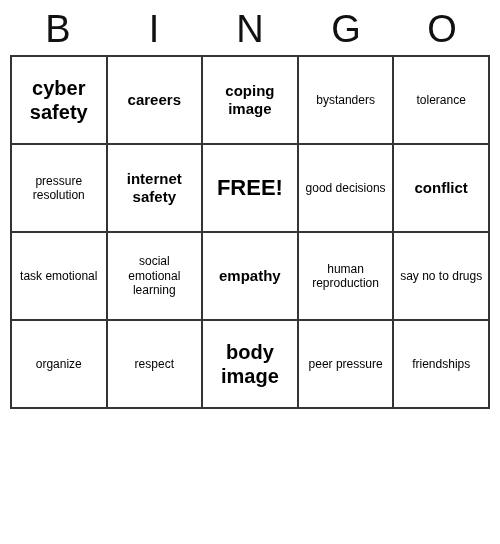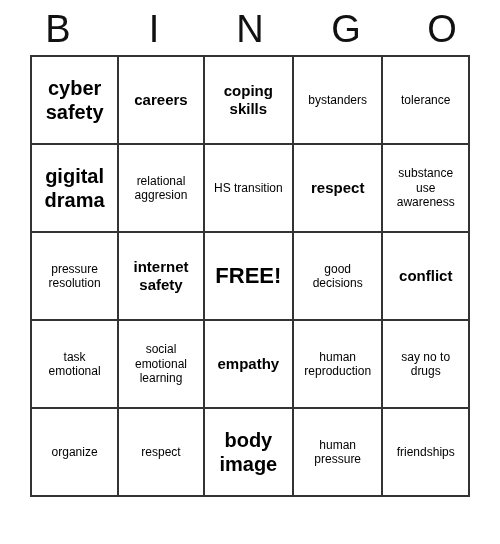--- a/index.html
+++ b/index.html
@@ -25,21 +25,21 @@
       padding: 8px 0 4px 0;
     }
     .bingo-letter {
       font-size: 38px;
       font-weight: normal;
       width: 80px;
       text-align: center;
       color: #111;
     }
     #bingo-grid {
-      width: 440px;
+      width: 480px;
       border-collapse: collapse;
       border: 2px solid #333;
     }
     #bingo-grid td {
       border: 2px solid #333;
       width: 96px;
       height: 88px;
       text-align: center;
       vertical-align: middle;
       padding: 4px;
@@ -71,46 +71,39 @@
     <span class="bingo-letter">N</span>
     <span class="bingo-letter">G</span>
     <span class="bingo-letter">O</span>
   </div>
 
 <table id="bingo-grid">
   <tbody id="bingo-tbody">
       <tr>
         <td class="cell-large">cyber safety</td>
         <td class="cell-medium">careers</td>
-        <td class="cell-medium">coping skills</td>
+        <td class="cell-medium">coping image</td>
         <td class="cell-small">bystanders</td>
         <td class="cell-small">tolerance</td>
-      </tr>
-      <tr>
-        <td class="cell-large">gigital drama</td>
-        <td class="cell-small">relational aggresion</td>
-        <td class="cell-small">HS transition</td>
-        <td class="cell-medium">respect</td>
-        <td class="cell-small">substance use awareness</td>
       </tr>
       <tr>
         <td class="cell-small">pressure resolution</td>
         <td class="cell-medium">internet safety</td>
         <td class="cell-free">FREE!</td>
         <td class="cell-small">good decisions</td>
         <td class="cell-medium">conflict</td>
       </tr>
       <tr>
         <td class="cell-small">task emotional</td>
         <td class="cell-small">social emotional learning</td>
         <td class="cell-medium">empathy</td>
         <td class="cell-small">human reproduction</td>
         <td class="cell-small">say no to drugs</td>
       </tr>
       <tr>
         <td class="cell-small">organize</td>
         <td class="cell-small">respect</td>
         <td class="cell-large">body image</td>
-        <td class="cell-small">human pressure</td>
+        <td class="cell-small">peer pressure</td>
         <td class="cell-small">friendships</td>
       </tr>
     </tbody>
 </table>
 
 </body></html>

